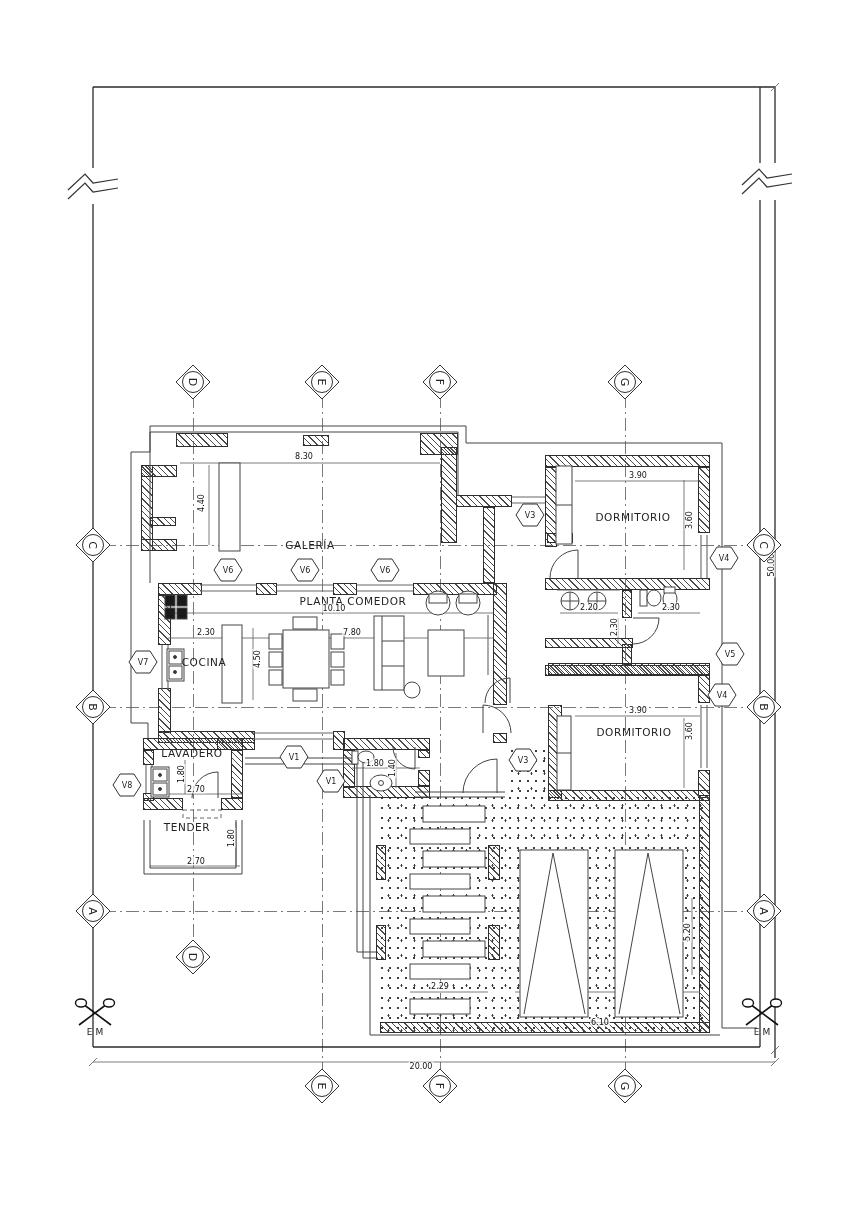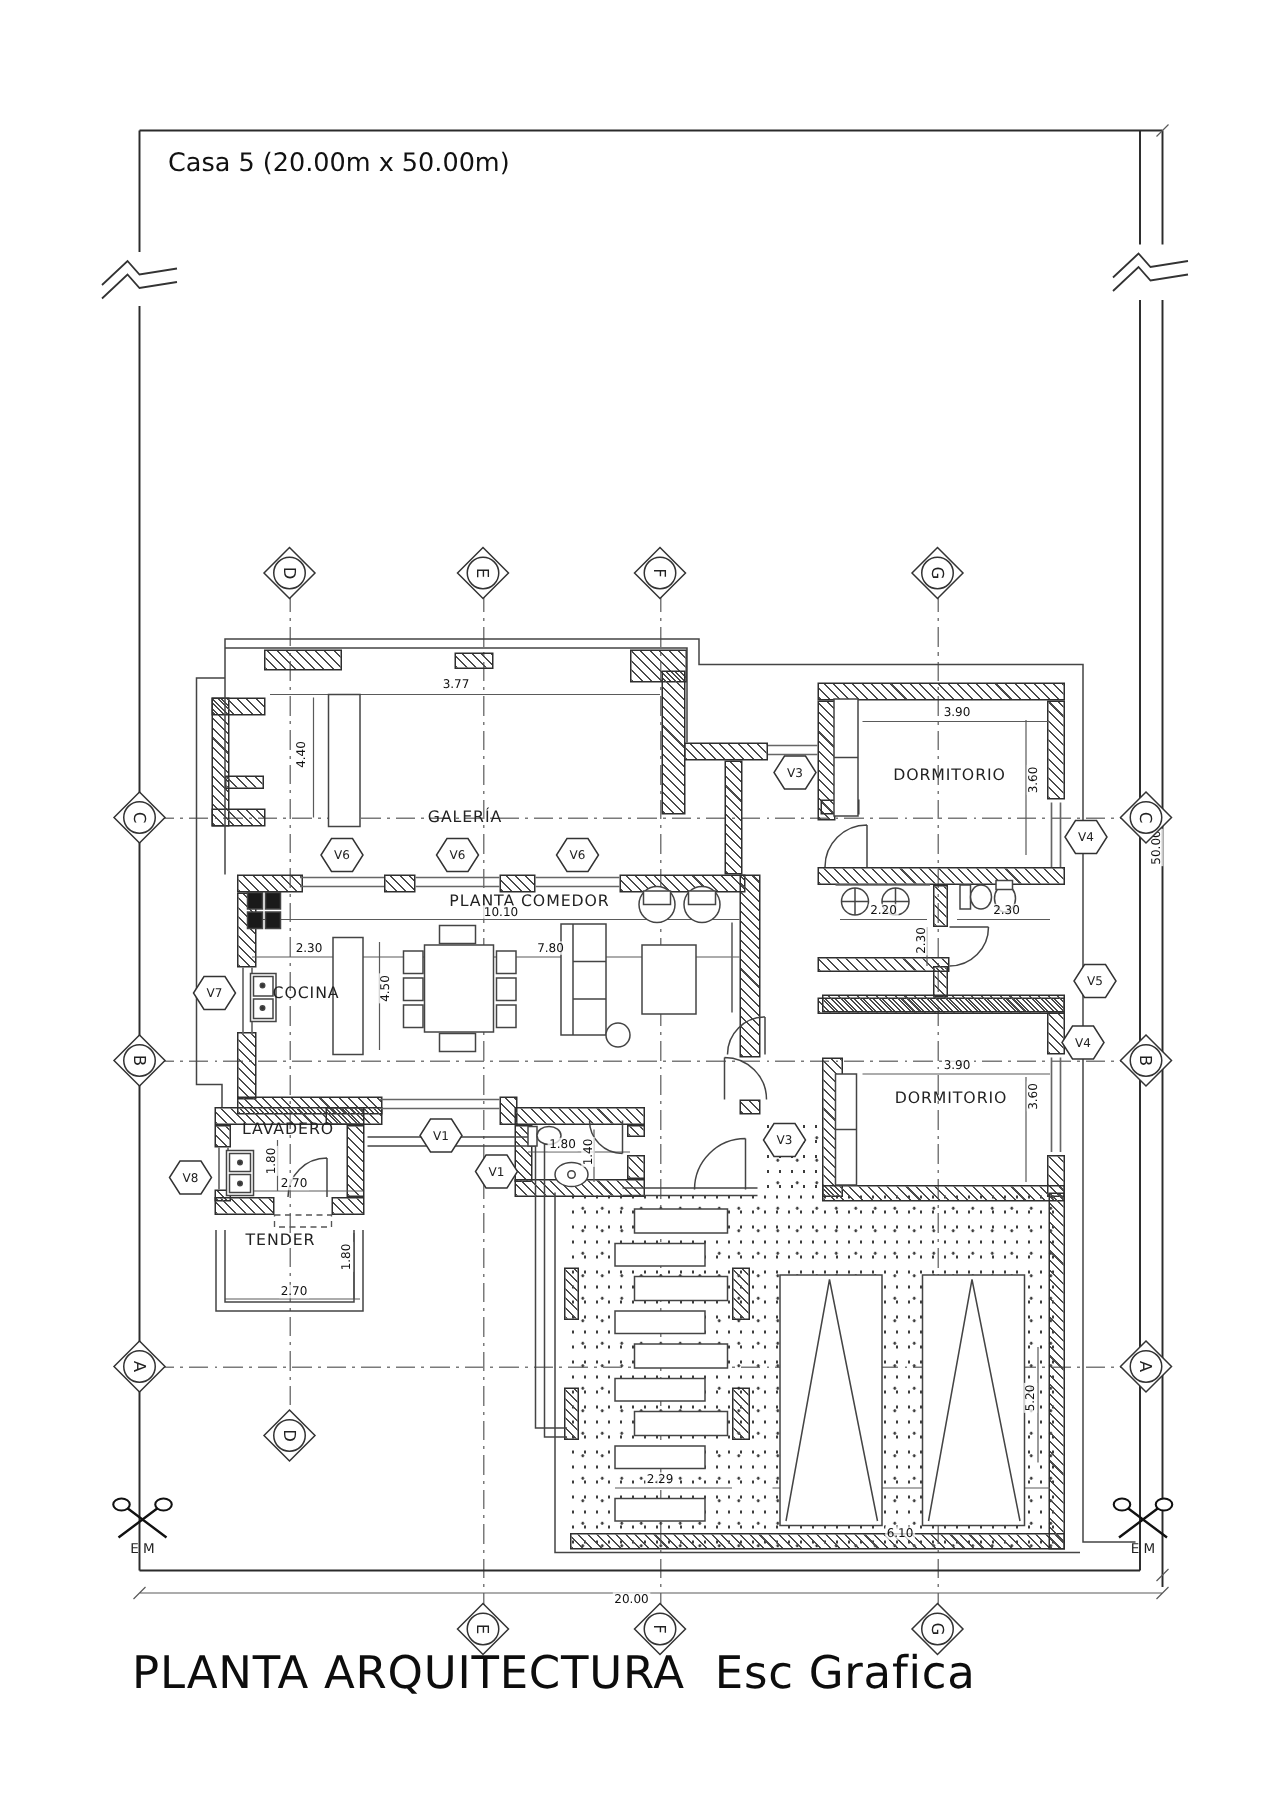--- a/index.html
+++ b/index.html
@@ -24,21 +24,20 @@
   .tag,.gmark,.emark,.brk{position:absolute;transform:translate(-50%,-50%);}
   #project-title{position:absolute;left:112px;top:99px;font-size:17px;color:#111;}
   #plan-title{position:absolute;left:88px;top:1098px;font-size:30px;color:#0d0d0d;letter-spacing:0.5px;white-space:pre;}
   svg{display:block;}
 </style>
 </head>
 <body>
 
 <div id="canvas">
 
-  <div id="project-title">Casa 5 (20.00m x 50.00m)</div>
 
   <div id="centerlines" class="abs" style="left:0;top:0;">
       <div class="clv" style="left: 193px; top: 395px; height: 550px;"></div>
       <div class="clv" style="left: 322px; top: 395px; height: 690px;"></div>
       <div class="clv" style="left: 440px; top: 395px; height: 690px;"></div>
       <div class="clv" style="left: 625px; top: 395px; height: 690px;"></div>
       <div class="clh" style="top: 545px; left: 103px; width: 650px;"></div>
       <div class="clh" style="top: 707px; left: 103px; width: 650px;"></div>
       <div class="clh" style="top: 911px; left: 103px; width: 650px;"></div>
     </div>
@@ -202,24 +201,24 @@
   </svg>
 
   <div id="annotations" class="abs" style="left:0;top:0;">
       <div class="room-label" style="left: 310px; top: 509px; margin-top: 36px;">GALERÍA</div>
       <div class="room-label" style="left: 353px; top: 601px;">PLANTA COMEDOR</div>
       <div class="room-label" style="left: 204px; top: 662px;">COCINA</div>
       <div class="room-label" style="left: 192px; top: 753px;">LAVADERO</div>
       <div class="room-label" style="left: 187px; top: 827px;">TENDER</div>
       <div class="room-label" style="left: 633px; top: 517px;">DORMITORIO</div>
       <div class="room-label" style="left: 634px; top: 732px;">DORMITORIO</div>
-      <div class="dim" style="left: 304px; top: 456px;">3.77</div>
+      <div class="dim" style="left: 304px; top: 456px;">8.30</div>
       <div class="dim rot" style="left: 201px; top: 503px;">4.40</div>
       <div class="dim" style="left: 334px; top: 608px;">10.10</div>
-      <div class="dim" style="left: 352px; top: 632px; margin-left: 15px;">7.80</div>
+      <div class="dim" style="left: 352px; top: 632px;">7.80</div>
       <div class="dim" style="left: 206px; top: 632px;">2.30</div>
       <div class="dim rot" style="left: 257px; top: 659px;">4.50</div>
       <div class="dim" style="left: 589px; top: 607px;">2.20</div>
       <div class="dim rot" style="left: 614px; top: 627px;">2.30</div>
       <div class="dim" style="left: 671px; top: 607px;">2.30</div>
       <div class="dim" style="left: 638px; top: 475px;">3.90</div>
       <div class="dim rot" style="left: 689px; top: 520px;">3.60</div>
       <div class="dim" style="left: 638px; top: 710px;">3.90</div>
       <div class="dim rot" style="left: 689px; top: 731px;">3.60</div>
       <div class="dim rot" style="left: 181px; top: 774px;">1.80</div>
@@ -424,14 +423,13 @@
           <path d="M3,24 L20,8 L28,17 L53,13 M3,33 L20,17 L28,26 L53,22" stroke="#333" stroke-width="1.2" fill="none"></path>
         </svg>
       </div>
       <div class="brk" style="left: 767px; top: 181px;">
         <svg width="56" height="40" viewBox="0 0 56 40">
           <path d="M3,24 L20,8 L28,17 L53,13 M3,33 L20,17 L28,26 L53,22" stroke="#333" stroke-width="1.2" fill="none"></path>
         </svg>
       </div>
     </div>
 
-  <div id="plan-title">PLANTA ARQUITECTURA  Esc Grafica</div>
 </div>
 
 </body></html>

